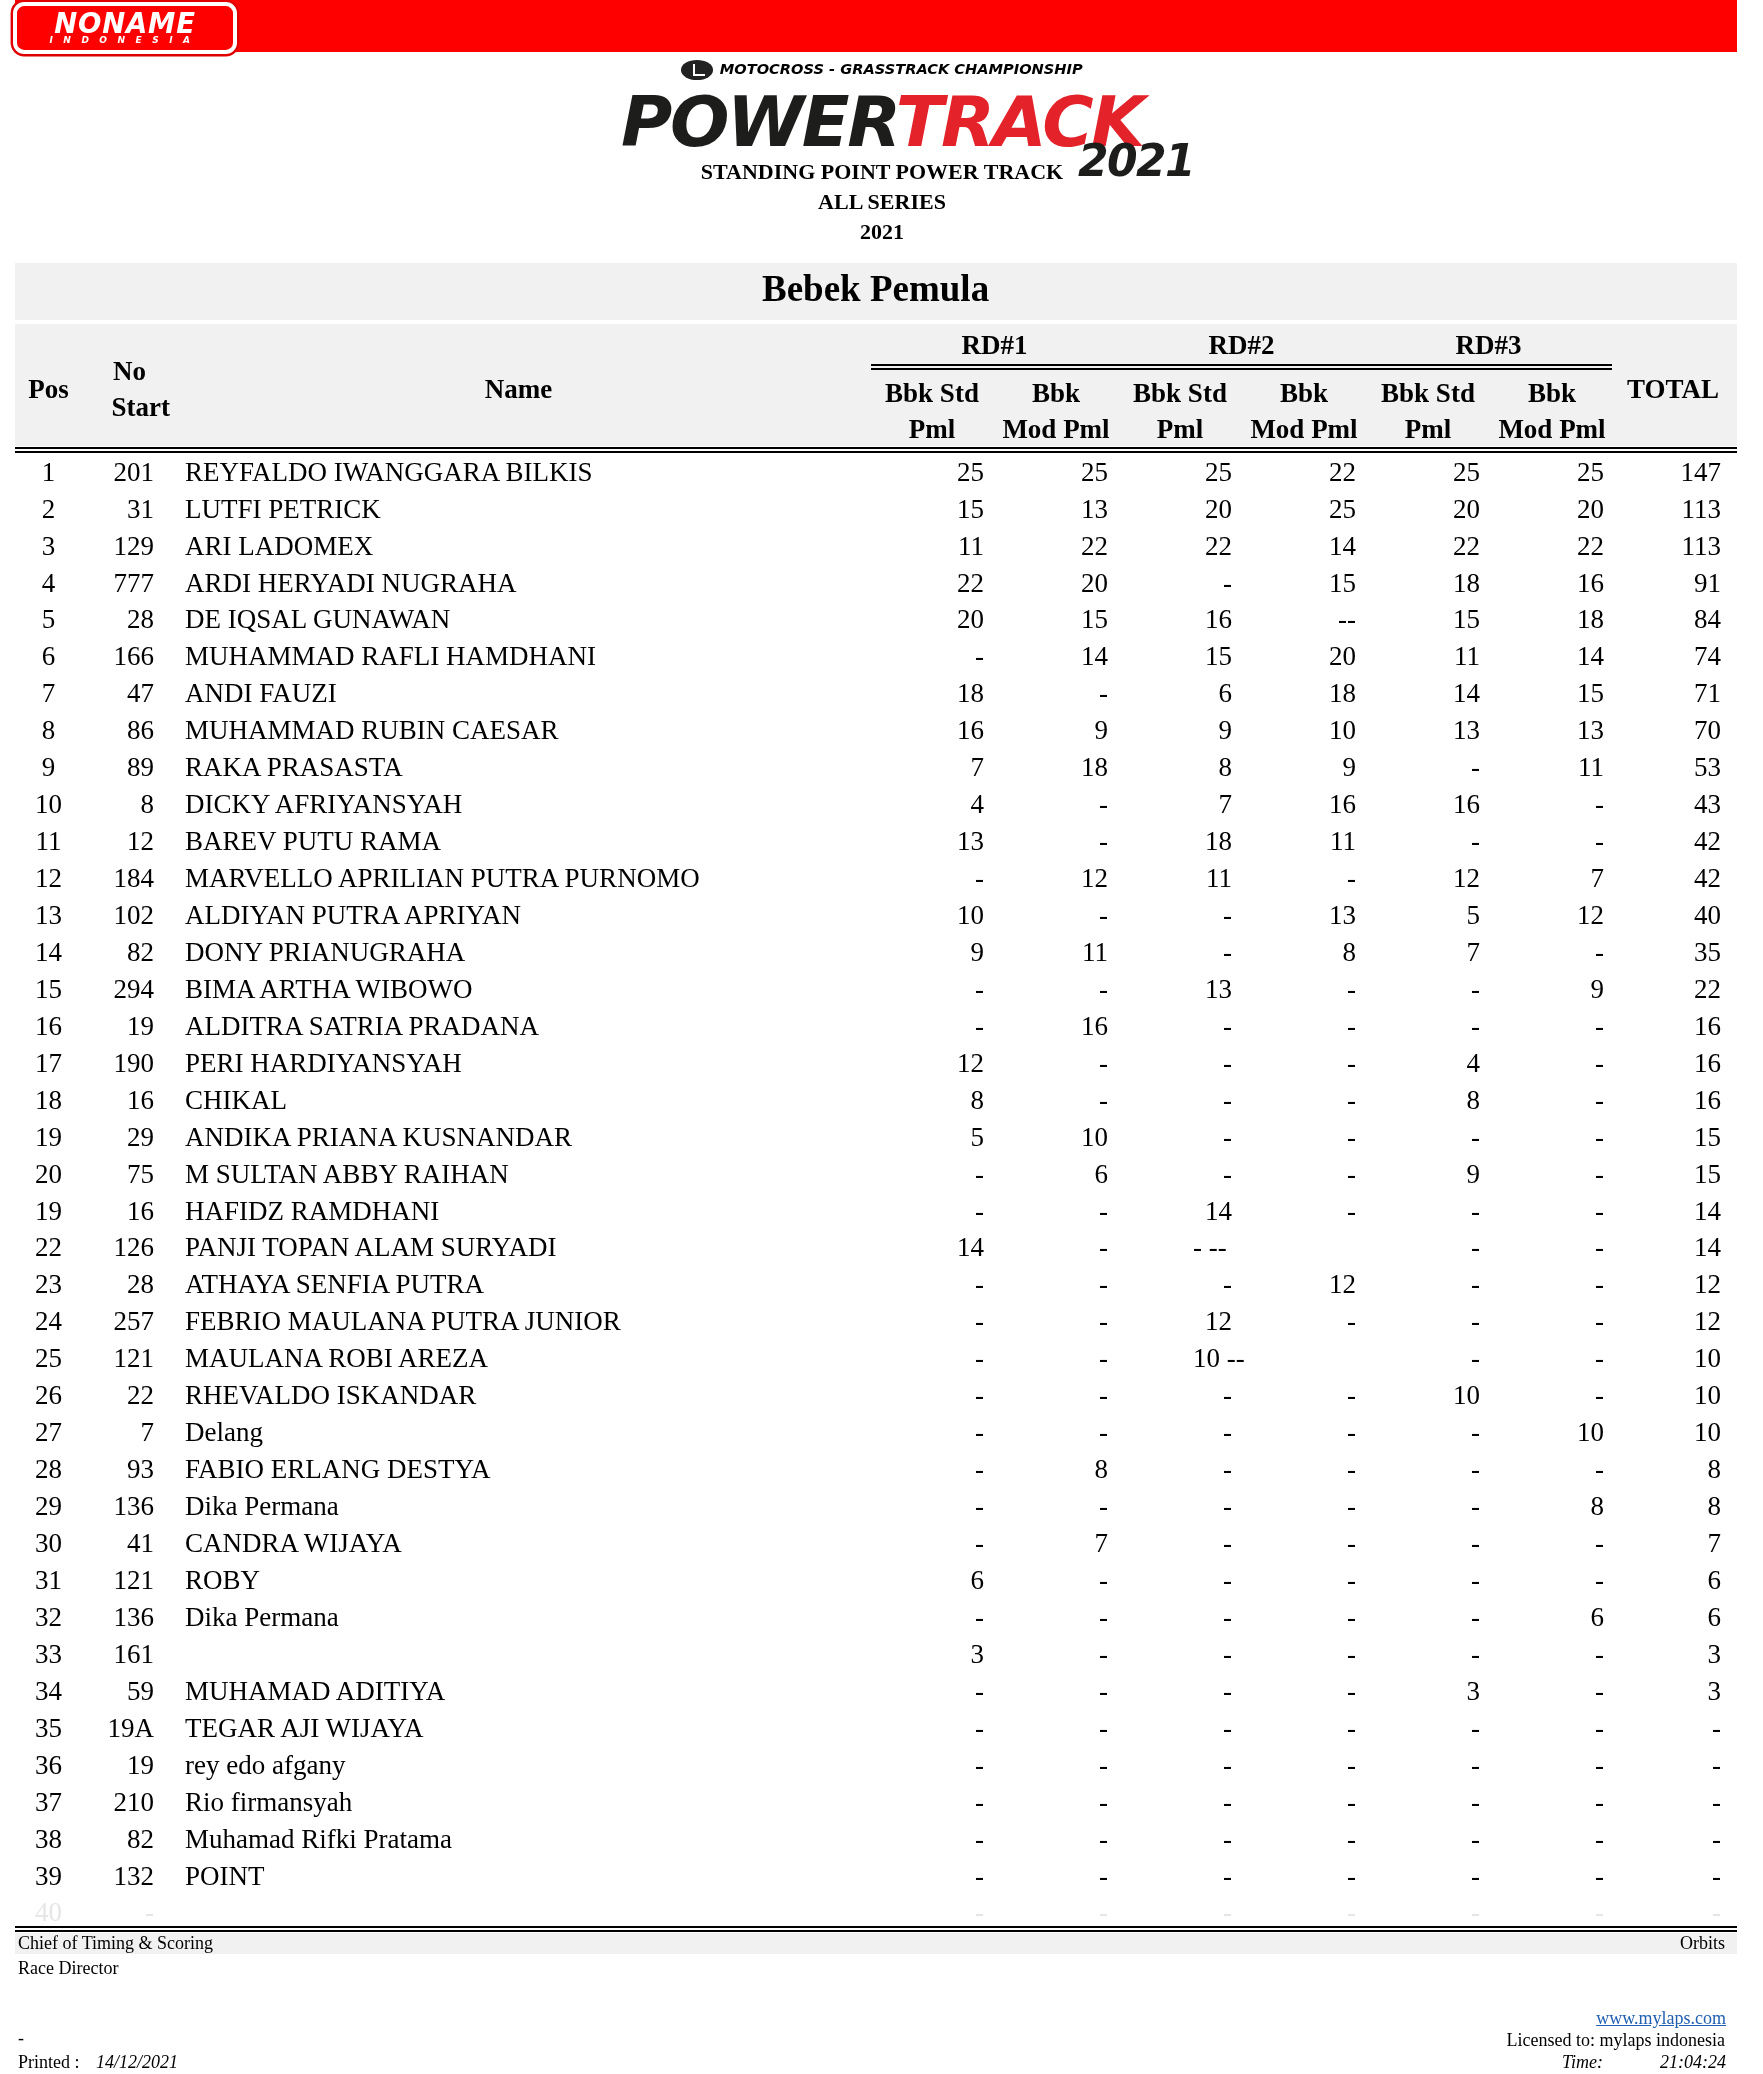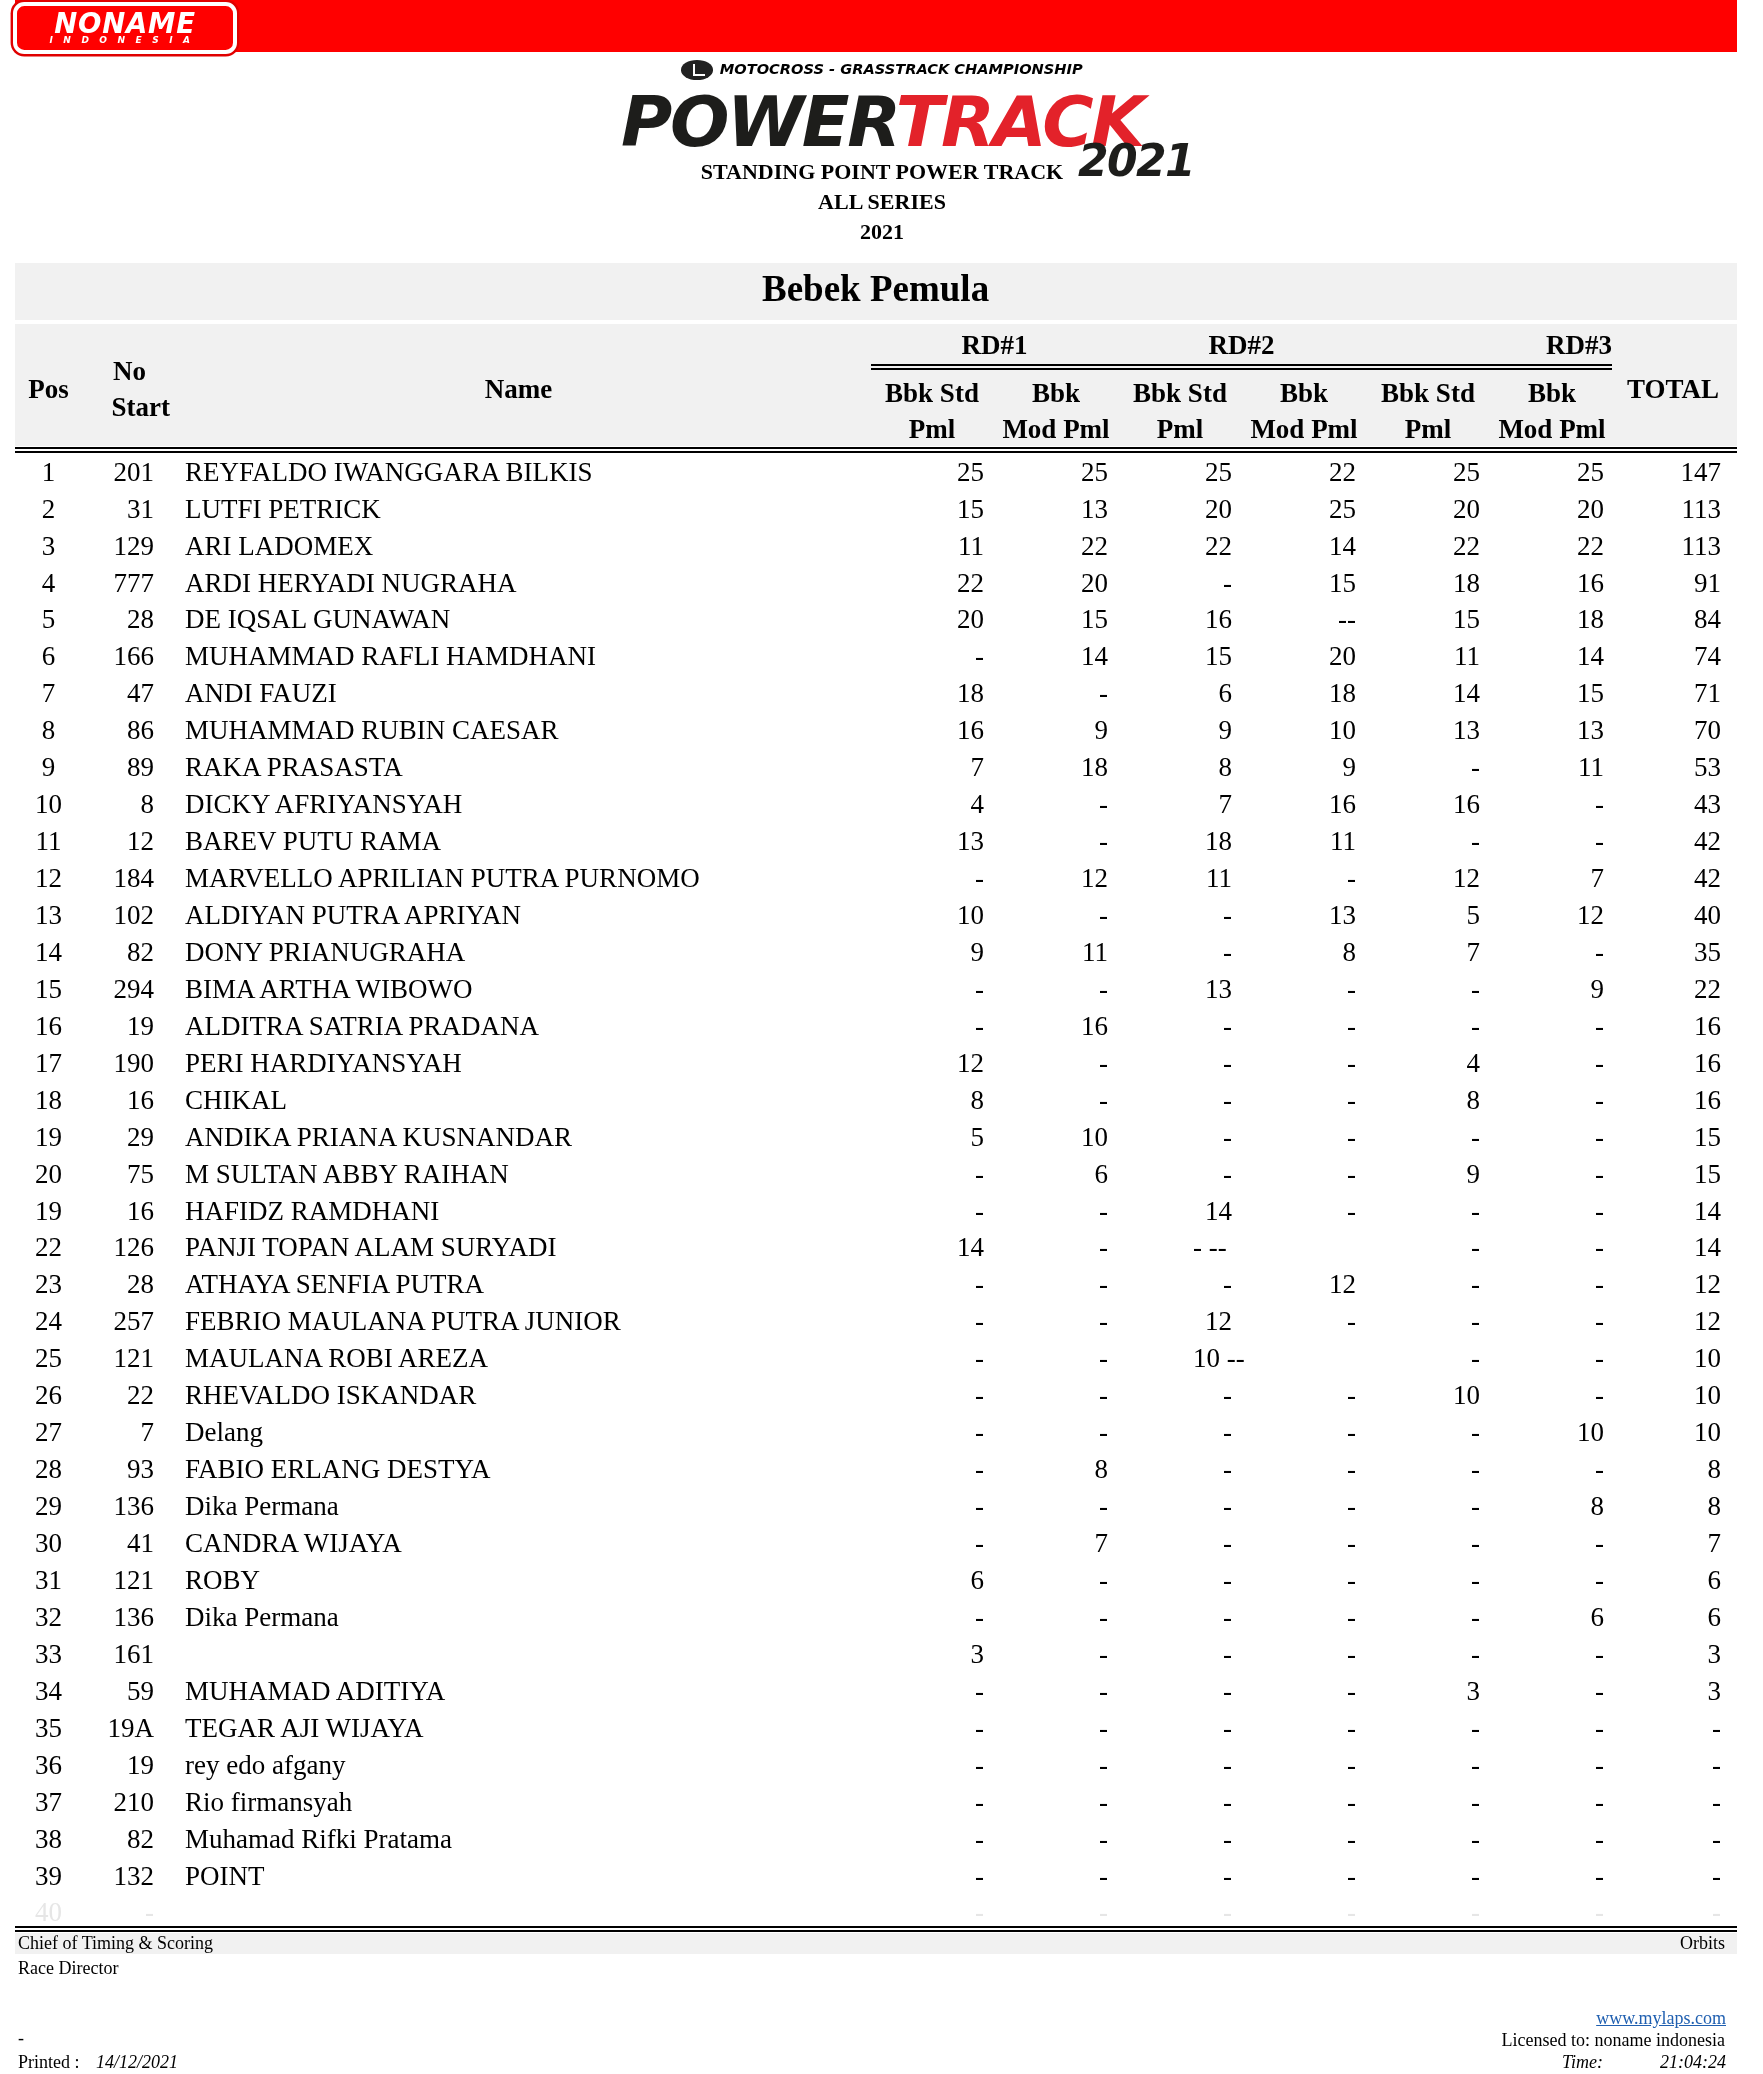--- a/index.html
+++ b/index.html
@@ -71,21 +71,21 @@
 <div class="abs cat-title">Bebek Pemula</div>
 
 <div class="abs band" style="top:324px;height:122px;"></div>
 <div class="abs hdr" style="left:24px;width:49px;top:371px;">Pos</div>
 <div class="abs hdr" style="left:89px;width:81px;top:353px;">No</div>
 <div class="abs hdr" style="left:89px;width:81px;top:389px;text-align:right;">Start</div>
 <div class="abs hdr" style="left:405px;width:227px;top:371px;">Name</div>
 
 <div class="abs hdr" style="left:871px;width:247px;top:327px;">RD#1</div>
 <div class="abs hdr" style="left:1118px;width:247px;top:327px;">RD#2</div>
-<div class="abs hdr" style="left:1365px;width:247px;top:327px;text-align:right;">RD#3</div>
+<div class="abs hdr" style="left:1365px;width:247px;top:327px;">RD#3</div>
 <div class="abs rddbl" style="left:871px;width:741px;top:364px;"></div>
 
 <div class="abs hdr" style="left:871px;width:122px;top:375px;">Bbk Std</div>
 <div class="abs hdr" style="left:871px;width:122px;top:411px;">Pml</div>
 <div class="abs hdr" style="left:995px;width:122px;top:375px;">Bbk</div>
 <div class="abs hdr" style="left:995px;width:122px;top:411px;">Mod Pml</div>
 <div class="abs hdr" style="left:1119px;width:122px;top:375px;">Bbk Std</div>
 <div class="abs hdr" style="left:1119px;width:122px;top:411px;">Pml</div>
 <div class="abs hdr" style="left:1243px;width:122px;top:375px;">Bbk</div>
 <div class="abs hdr" style="left:1243px;width:122px;top:411px;">Mod Pml</div>
@@ -578,19 +578,19 @@
       <span class="c-s" style="left:1632px;">-</span>
     </div>
   </div>
 
 <div class="abs dbl" style="top:1926px;"></div>
 <div class="abs band" style="top:1933px;height:21px;"></div>
 <div class="abs foot" style="left:18px;top:1932px;">Chief of Timing &amp; Scoring</div>
 <div class="abs foot" style="left:1612px;width:113px;text-align:right;top:1932px;">Orbits</div>
 <div class="abs foot" style="left:18px;top:1957px;">Race Director</div>
 <div class="abs foot link" style="left:1499px;width:227px;text-align:right;top:2007px;">www.mylaps.com</div>
-<div class="abs foot" style="left:1377px;width:348px;text-align:right;top:2029px;"><span>Licensed to:</span> <span>noname indonesia</span></div>
+<div class="abs foot" style="left:1377px;width:348px;text-align:right;top:2029px;"><span>Licensed to:</span> <span>mylaps indonesia</span></div>
 <div class="abs foot" style="left:18px;top:2027px;">-</div>
 <div class="abs foot" style="left:18px;top:2051px;">Printed :</div>
 <div class="abs foot" style="left:96px;top:2051px;font-style:italic;">14/12/2021</div>
 <div class="abs foot" style="left:1562px;top:2051px;font-style:italic;">Time:</div>
 <div class="abs foot" style="left:1645px;width:81px;text-align:right;top:2051px;font-style:italic;">21:04:24</div>
 
 
 </body></html>

